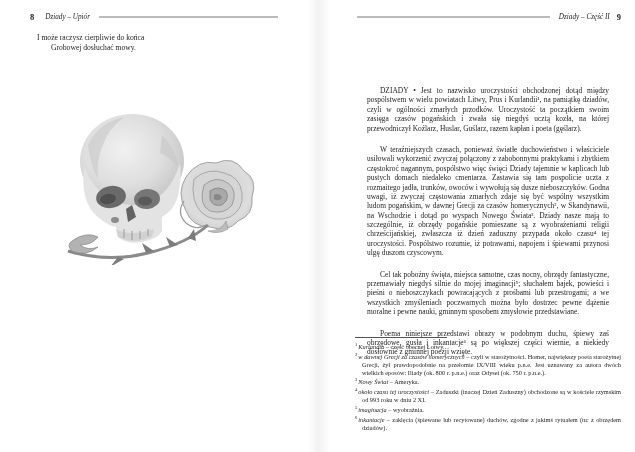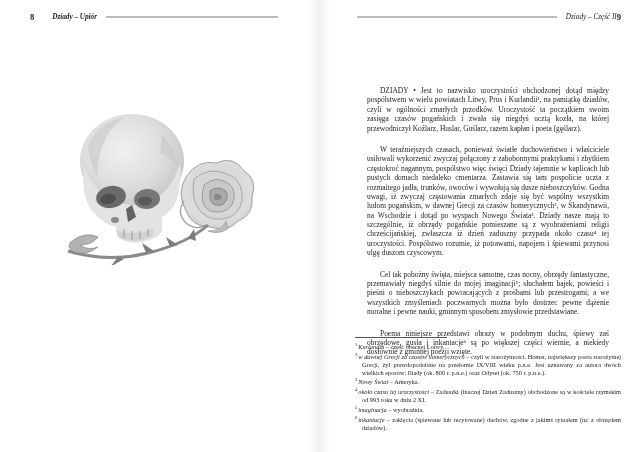--- a/index.html
+++ b/index.html
@@ -18,22 +18,22 @@
   .page{position:absolute;top:0;height:452px;}
   .page-left{left:0;width:318px;}
   .page-right{left:318px;width:317px;}
 
   
   .header{position:absolute;top:13px;display:flex;align-items:center;}
   .header-left{left:30px;right:40px;}
   .header-right{left:39px;right:14px;}
   .pagenum{font-weight:bold;font-size:8.5px;line-height:1;}
   .running-title{font-style:italic;font-size:7.2px;line-height:1;white-space:nowrap;}
-  .header-left .running-title{margin-left:18px;font-weight:bold;}
-  .header-right .running-title{}
+  .header-left .running-title{margin-left:11px;}
+  .header-right .running-title{margin-right:7px;}
   .header-rule{flex:1;height:2px;background:#bcbcbc;}
   .header-left .header-rule{margin-left:9px;}
   .header-right .header-rule{margin-right:9px;}
 
   
   .poem{position:absolute;top:33px;left:37px;font-size:7.6px;line-height:1.26;}
   .stanza{margin:0 0 9px 0;}
   .poem-line{white-space:nowrap;}
   .poem-line.indent{padding-left:14px;}
 
@@ -64,20 +64,24 @@
   <div class="page-gutter-shadow"></div>
 
   <div class="page page-left">
     <div class="header header-left">
       <span class="pagenum">8</span>
       <span class="running-title">Dziady – Upiór</span>
       <span class="header-rule"></span>
     </div>
 
     <div class="poem">
+      <div class="stanza">
+        <div class="poem-line">I może raczysz cierpliwie do końca</div>
+        <div class="poem-line indent">Grobowej dosłuchać mowy.</div>
+      </div>
     </div>
 
     <div class="illustration">
       <svg width="200" height="160" viewBox="0 0 200 160" xmlns="http://www.w3.org/2000/svg">
         <defs>
           <radialGradient id="skullG" cx="42%" cy="38%" r="70%">
             <stop offset="0%" stop-color="#f1f1f1"></stop>
             <stop offset="55%" stop-color="#dedede"></stop>
             <stop offset="100%" stop-color="#bfbfbf"></stop>
           </radialGradient>

